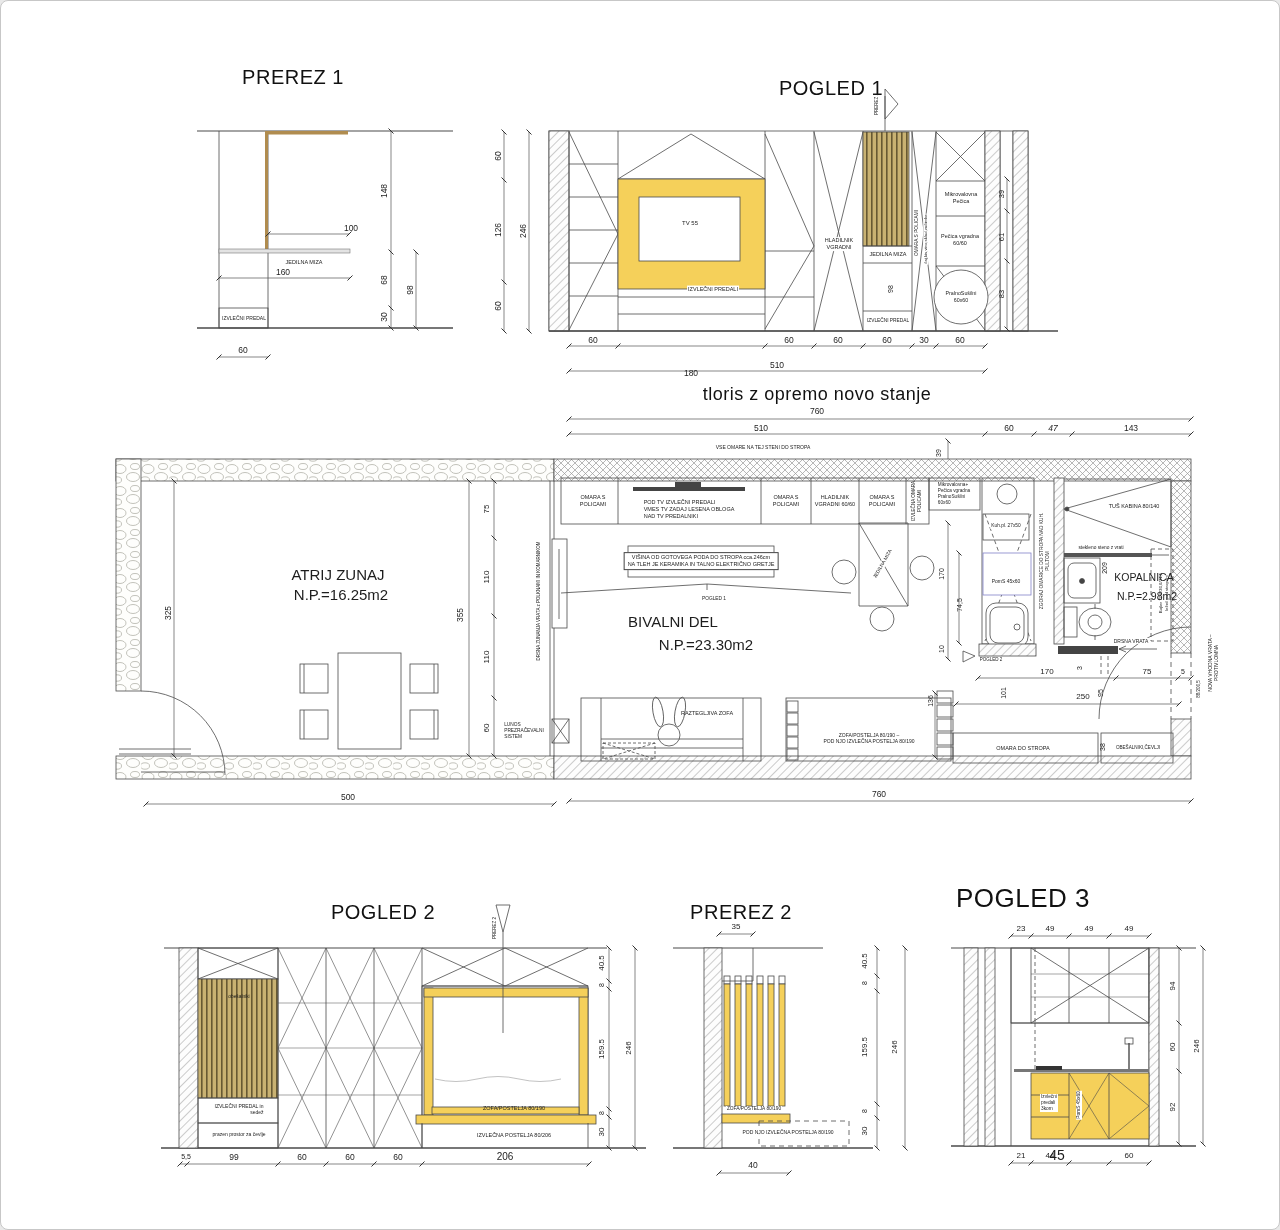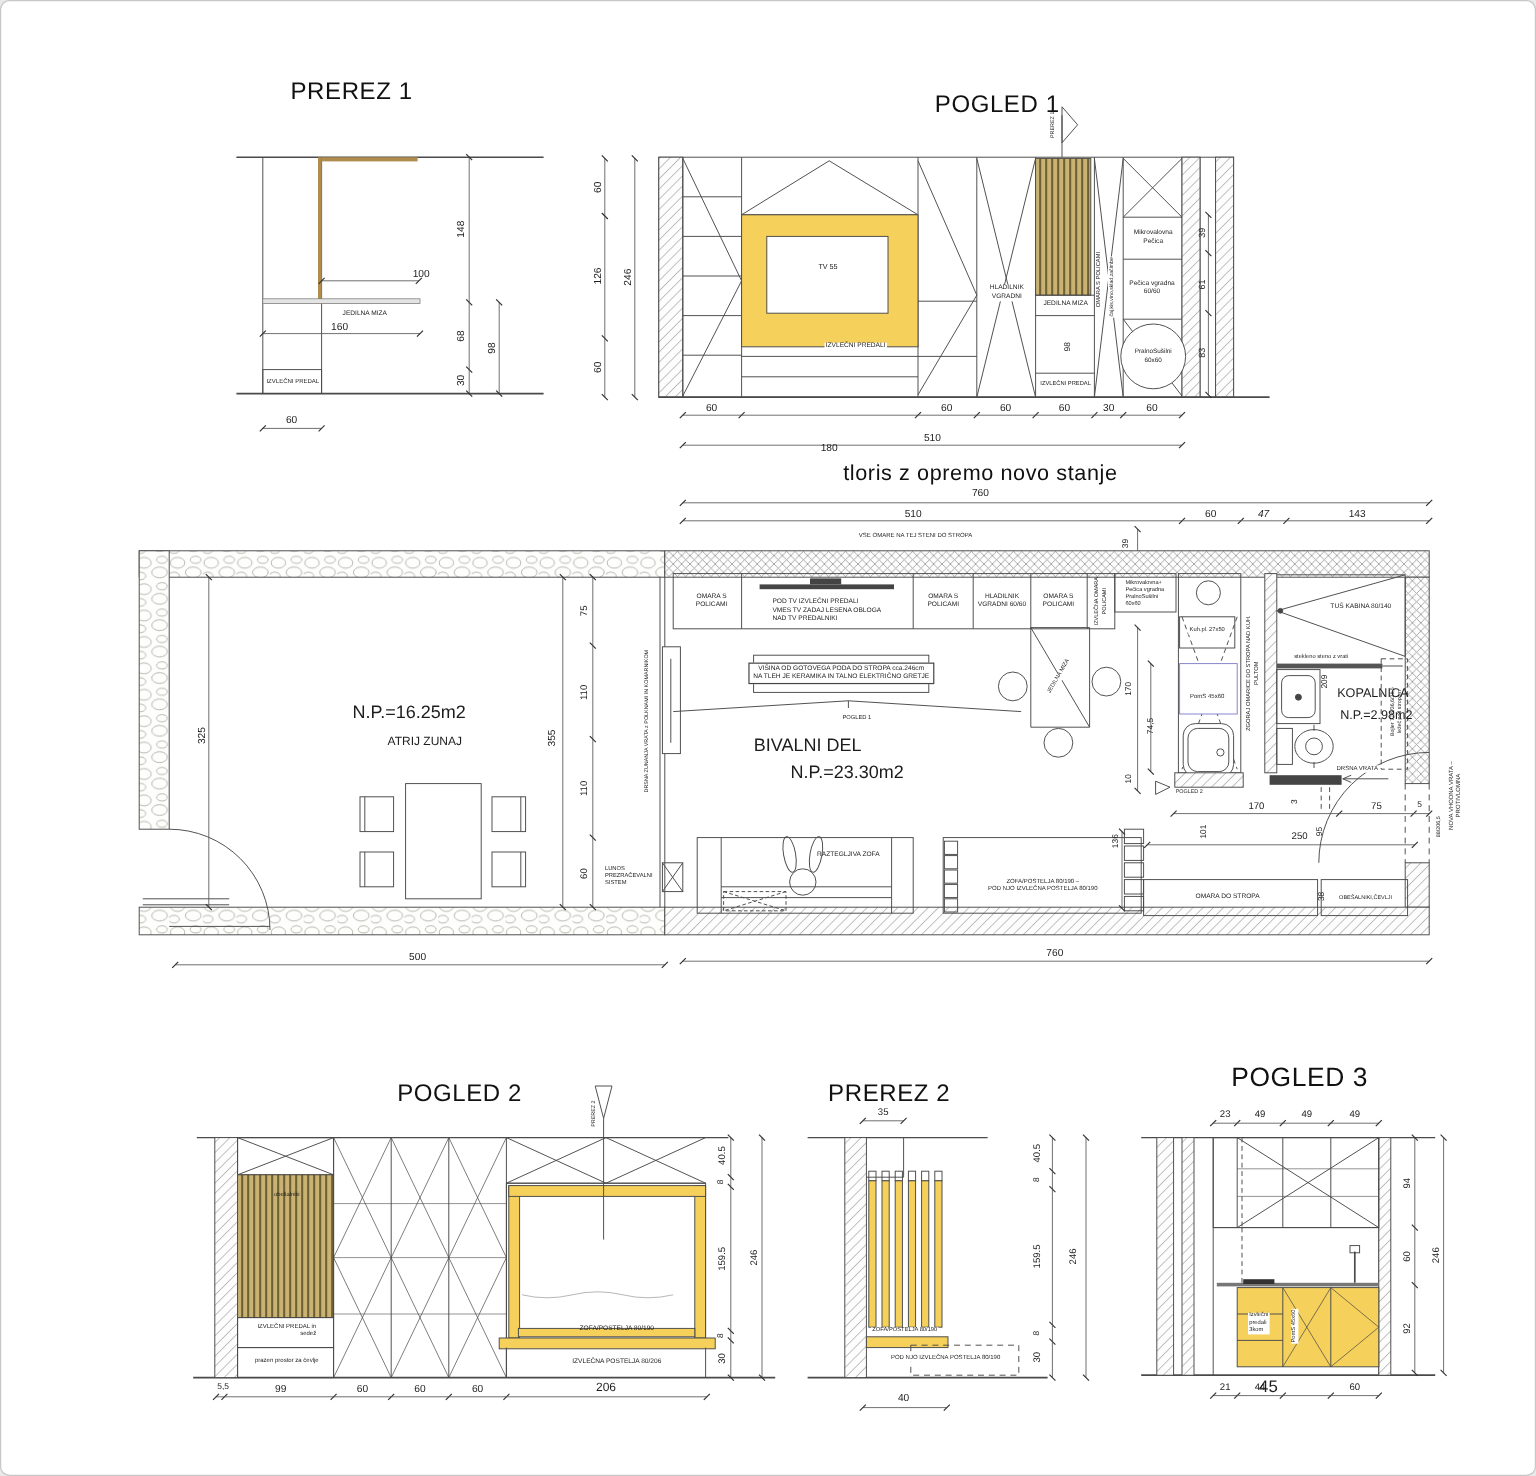--- a/index.html
+++ b/index.html
@@ -376,21 +376,21 @@
     <div class="lbl" style="left: 959px; top: 339px; font-size: 8.5px; transform: translate(-50%, -50%);">60</div>
     <div class="lbl" style="left: 776px; top: 364px; font-size: 8.5px; transform: translate(-50%, -50%);">510</div>
     <div class="lbl title" style="left: 816px; top: 393px; font-size: 18px; transform: translate(-50%, -50%);">tloris z opremo novo stanje</div>
     <div class="lbl" style="left: 816px; top: 410px; font-size: 8.5px; transform: translate(-50%, -50%);">760</div>
     <div class="lbl" style="left: 760px; top: 427px; font-size: 8.5px; transform: translate(-50%, -50%);">510</div>
     <div class="lbl" style="left: 1008px; top: 427px; font-size: 8.5px; transform: translate(-50%, -50%);">60</div>
     <div class="lbl" style="left: 1052px; top: 427px; font-size: 8.5px; transform: translate(-50%, -50%); font-style: italic;">47</div>
     <div class="lbl" style="left: 1130px; top: 427px; font-size: 8.5px; transform: translate(-50%, -50%);">143</div>
     <div class="lbl" style="left: 762px; top: 446px; font-size: 5px; transform: translate(-50%, -50%);">VSE OMARE NA TEJ STENI DO STROPA</div>
     <div class="lbl" style="left: 938px; top: 452px; font-size: 7px; transform: translate(-50%, -50%) rotate(-90deg);">39</div>
-    <div class="lbl" style="left: 353px; top: 574px; font-size: 10px; transform: translate(-50%, -50%); margin-top: 44px;">ATRIJ ZUNAJ</div>
+    <div class="lbl" style="left: 337px; top: 574px; font-size: 15px; transform: translate(-50%, -50%);">ATRIJ ZUNAJ</div>
     <div class="lbl" style="left: 340px; top: 594px; font-size: 15px; transform: translate(-50%, -50%);">N.P.=16.25m2</div>
     <div class="lbl" style="left: 167px; top: 612px; font-size: 8.5px; transform: translate(-50%, -50%) rotate(-90deg);">325</div>
     <div class="lbl" style="left: 459px; top: 614px; font-size: 8.5px; transform: translate(-50%, -50%) rotate(-90deg);">355</div>
     <div class="lbl" style="left: 486px; top: 508px; font-size: 8px; transform: translate(-50%, -50%) rotate(-90deg);">75</div>
     <div class="lbl" style="left: 486px; top: 576px; font-size: 8px; transform: translate(-50%, -50%) rotate(-90deg);">110</div>
     <div class="lbl" style="left: 486px; top: 656px; font-size: 8px; transform: translate(-50%, -50%) rotate(-90deg);">110</div>
     <div class="lbl" style="left: 486px; top: 727px; font-size: 8px; transform: translate(-50%, -50%) rotate(-90deg);">60</div>
     <div class="lbl bg" style="left: 538px; top: 600px; font-size: 4.5px; transform: translate(-50%, -50%) rotate(-90deg);">DRSNA ZUNANJA VRATA z POLKNAMI IN KOMARNIKOM</div>
     <div class="lbl bg" style="left: 523px; top: 730px; font-size: 4.8px; text-align: left; transform: translate(-50%, -50%);">LUNOS
 PREZRAČEVALNI
@@ -476,21 +476,21 @@
     <div class="lbl" style="left: 735px; top: 926px; font-size: 8px; transform: translate(-50%, -50%);">35</div>
     <div class="lbl bg" style="left: 753px; top: 1108px; font-size: 4.8px; transform: translate(-50%, -50%);">ZOFA/POSTELJA 80/190</div>
     <div class="lbl bg" style="left: 787px; top: 1131px; font-size: 5px; transform: translate(-50%, -50%);">POD NJO IZVLEČNA POSTELJA 80/190</div>
     <div class="lbl" style="left: 864px; top: 960px; font-size: 8px; transform: translate(-50%, -50%) rotate(-90deg);">40.5</div>
     <div class="lbl" style="left: 864px; top: 982px; font-size: 7px; transform: translate(-50%, -50%) rotate(-90deg);">8</div>
     <div class="lbl" style="left: 864px; top: 1046px; font-size: 8px; transform: translate(-50%, -50%) rotate(-90deg);">159.5</div>
     <div class="lbl" style="left: 864px; top: 1110px; font-size: 7px; transform: translate(-50%, -50%) rotate(-90deg);">8</div>
     <div class="lbl" style="left: 864px; top: 1130px; font-size: 8px; transform: translate(-50%, -50%) rotate(-90deg);">30</div>
     <div class="lbl" style="left: 894px; top: 1046px; font-size: 8px; transform: translate(-50%, -50%) rotate(-90deg);">246</div>
     <div class="lbl" style="left: 752px; top: 1164px; font-size: 8.5px; transform: translate(-50%, -50%);">40</div>
-    <div class="lbl title" style="left: 1082px; top: 897px; font-size: 22px; transform: translate(-50%, -50%);">POGLED 3</div>
+    <div class="lbl title" style="left: 1022px; top: 897px; font-size: 26px; transform: translate(-50%, -50%);">POGLED 3</div>
     <div class="lbl" style="left: 1020px; top: 928px; font-size: 8px; transform: translate(-50%, -50%);">23</div>
     <div class="lbl" style="left: 1049px; top: 928px; font-size: 8px; transform: translate(-50%, -50%);">49</div>
     <div class="lbl" style="left: 1088px; top: 928px; font-size: 8px; transform: translate(-50%, -50%);">49</div>
     <div class="lbl" style="left: 1128px; top: 928px; font-size: 8px; transform: translate(-50%, -50%);">49</div>
     <div class="lbl" style="left: 1172px; top: 985px; font-size: 8px; transform: translate(-50%, -50%) rotate(-90deg);">94</div>
     <div class="lbl" style="left: 1172px; top: 1046px; font-size: 8px; transform: translate(-50%, -50%) rotate(-90deg);">60</div>
     <div class="lbl" style="left: 1172px; top: 1106px; font-size: 8px; transform: translate(-50%, -50%) rotate(-90deg);">92</div>
     <div class="lbl" style="left: 1196px; top: 1045px; font-size: 8px; transform: translate(-50%, -50%) rotate(-90deg);">246</div>
     <div class="lbl bg" style="left: 1048px; top: 1102px; font-size: 4.8px; text-align: left; transform: translate(-50%, -50%);">Izvlečni
 predali

